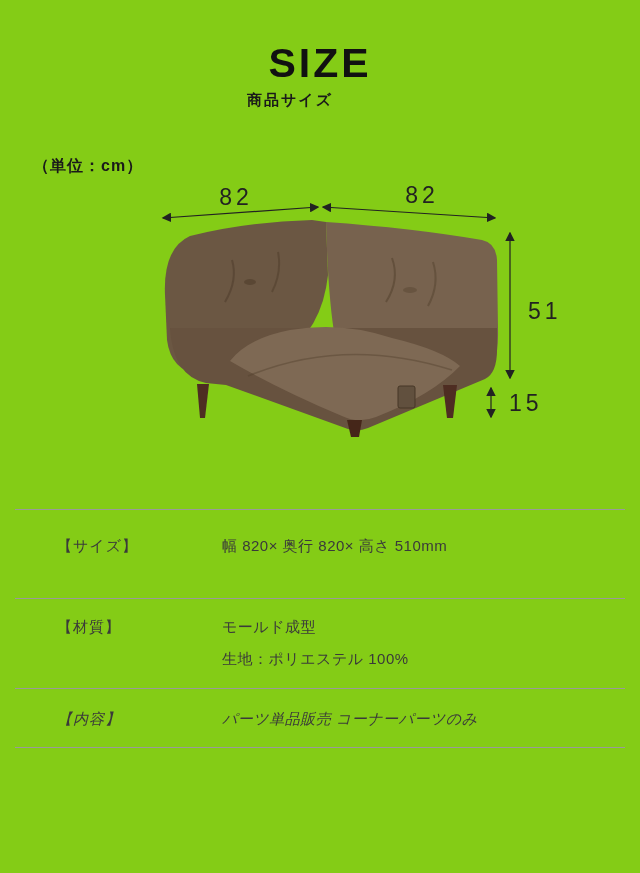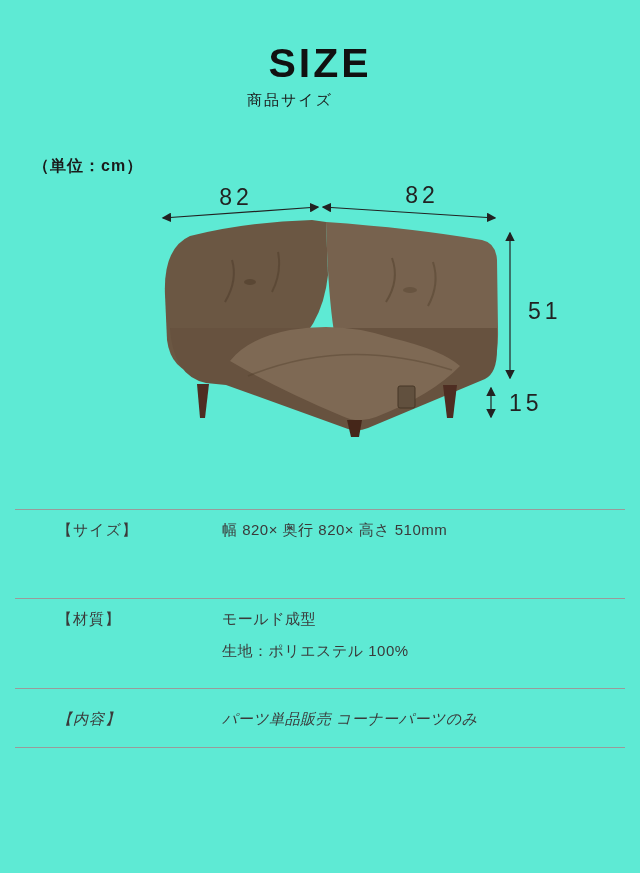--- a/index.html
+++ b/index.html
@@ -1,33 +1,33 @@
 <!DOCTYPE html>
 <html><head>
 <meta charset="utf-8">
 <style>
   html,body{margin:0;padding:0;background:#ffffff;}
   .page{
     position:relative;
     width:640px;height:873px;
-    background:#5eead4;
+    background:#84cc16;
     overflow:hidden;
     font-family:"Liberation Sans","DejaVu Sans",sans-serif;
     color:#333333;
   }
   .title{
     position:absolute;top:40px;left:0;width:640px;
     text-align:center;
     font-size:41px;font-weight:bold;letter-spacing:3px;
     color:#111111;
   }
   .subtitle{
     position:absolute;top:91px;left:0;width:580px;
     text-align:center;
-    font-size:15px;font-weight:normal;letter-spacing:2px;
+    font-size:15px;font-weight:bold;letter-spacing:2px;
     color:#1a1a1a;
   }
   .unit-note{
     position:absolute;top:156px;left:33px;
     font-size:16px;font-weight:bold;letter-spacing:1px;
     color:#1a1a1a;
   }
   .diagram{
     position:absolute;top:180px;left:130px;
   }
@@ -38,22 +38,22 @@
   .spec-table{
     position:absolute;top:509px;left:15px;width:610px;
     font-size:15px;letter-spacing:0.5px;color:#3a3a3a;
   }
   .spec-row{
     box-sizing:border-box;
     display:flex;align-items:flex-start;
     border-top:1px solid #9a9a9a;
   }
   .spec-row:last-child{border-bottom:1px solid #9a9a9a;font-style:italic;}
-  .spec-row.r1{height:89px;padding-top:4px;}
-  .spec-row.r2{height:90px;padding-top:4px;}
+  .spec-row.r1{height:89px;padding-top:20px;}
+  .spec-row.r2{height:90px;padding-top:12px;}
   .spec-row.r3{height:54px;padding-top:11px;}
   .spec-row.r4{height:60px;padding-top:14px;}
   .spec-label{
     box-sizing:border-box;
     width:207px;padding-left:42px;
     line-height:32px;letter-spacing:1px;
     flex-shrink:0;
   }
   .spec-value{flex:1;}
   .spec-line{line-height:32px;}

